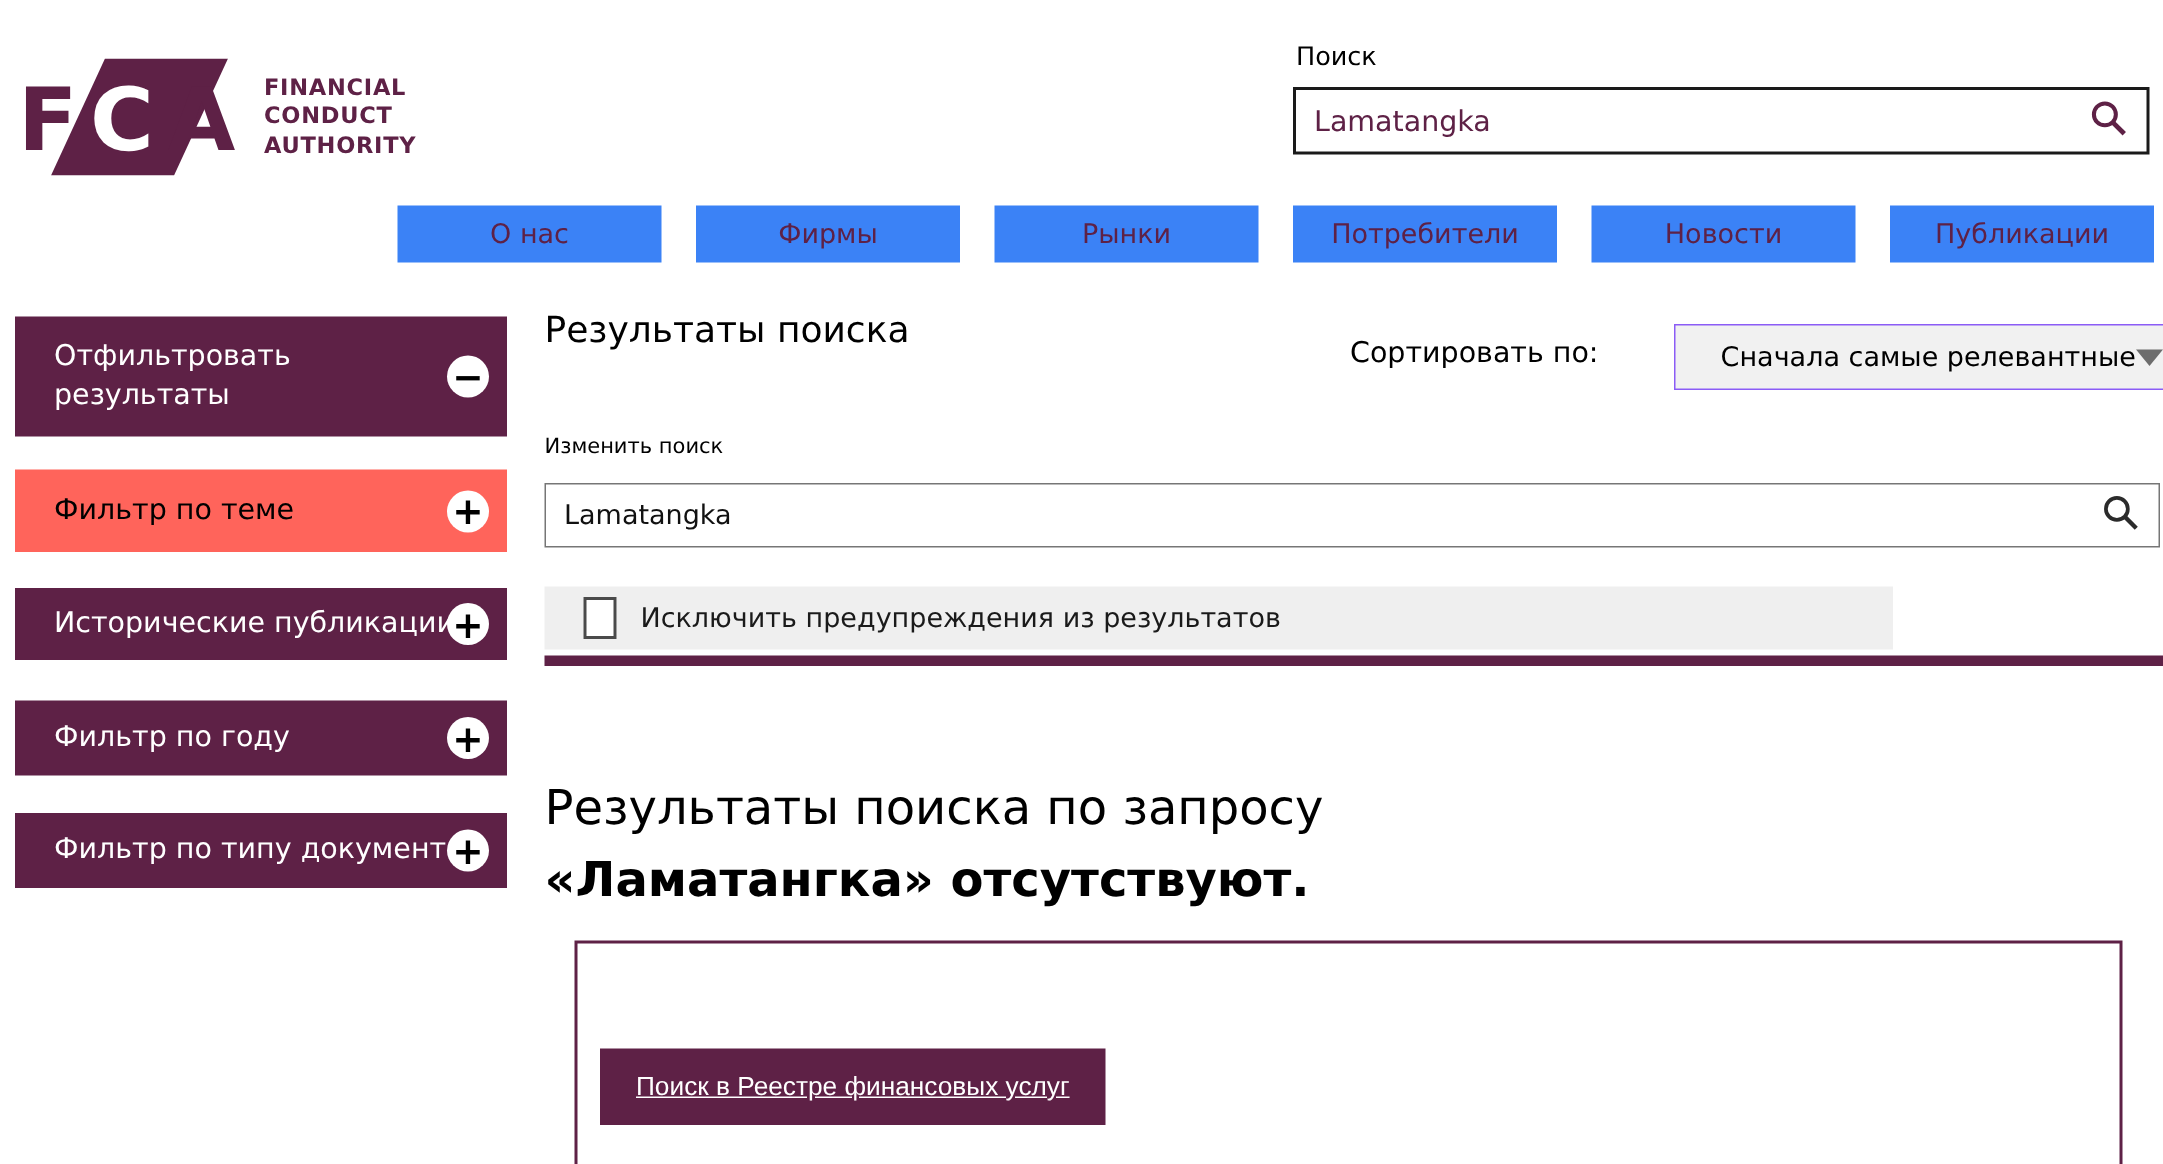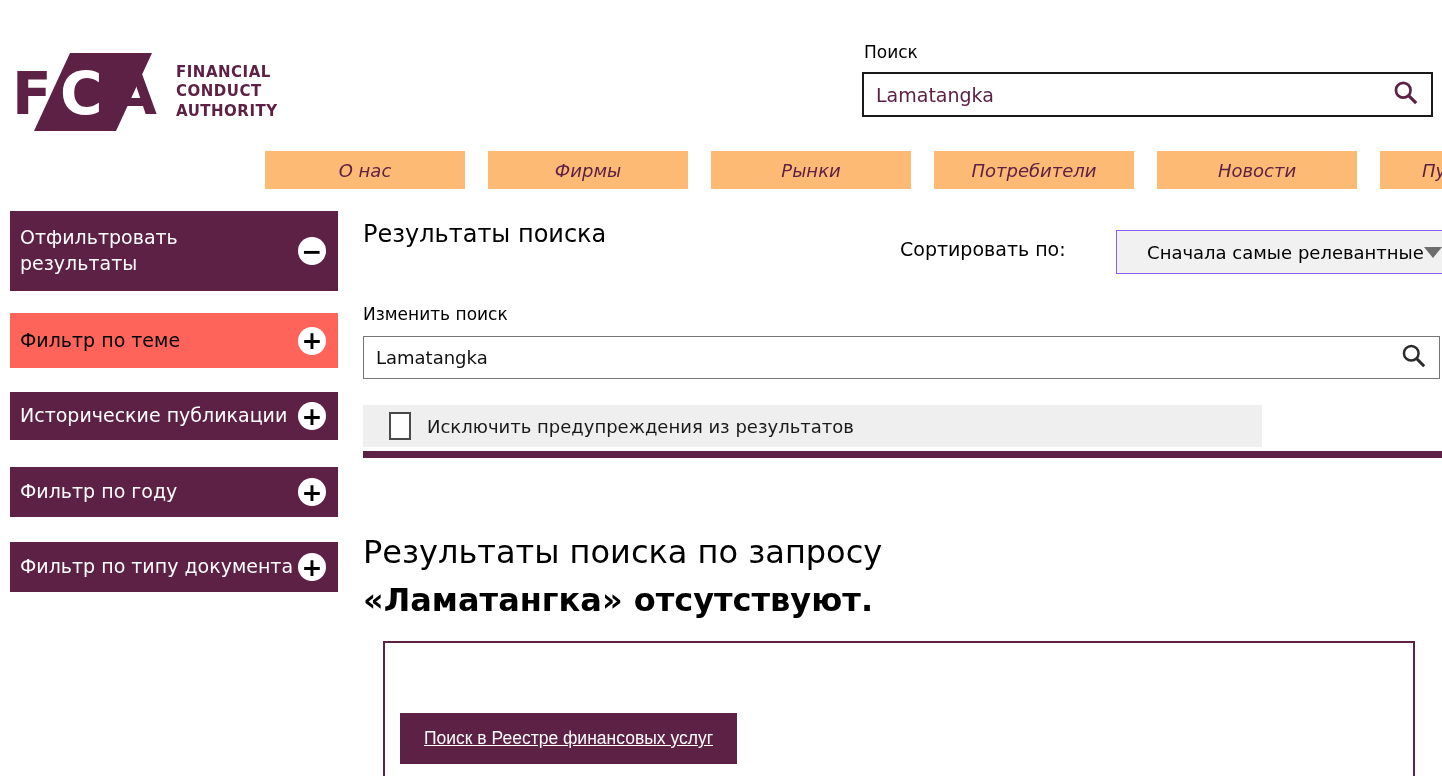--- a/index.html
+++ b/index.html
@@ -1,38 +1,38 @@
 <!DOCTYPE html>
 <html lang="ru"><head>
 <meta charset="utf-8">
 <style>
   * { margin:0; padding:0; box-sizing:border-box; }
   html,body { width:1442px; height:776px; background:#fff; overflow:hidden;
               font-family:"DejaVu Sans", sans-serif; color:#111; }
-  .abs { position:absolute;margin-top:14px; }
+  .abs { position:absolute; }
 
   
   .logo-wrap { left:12px; top:38px; width:340px; height:80px; display:flex; align-items:center; }
   .logo-mark { position:relative; width:152px; height:78px; flex:0 0 auto; }
   .logo-mark svg { display:block; }
   .logo-tagline { margin-left:12px; color:#5e2146; font-weight:bold; font-size:15px;
                   letter-spacing:0.5px; line-height:1.3; }
 
   .top-search-label { left:864px; top:28px; font-size:17px; color:#000; }
   .top-search-box { left:862px; top:58px; width:571px; height:45px; border:2px solid #1a1a1a;
                     background:#fff; display:flex; align-items:center; padding:0 12px; }
   .top-search-box input { flex:1; border:none; outline:none; font-size:19px; color:#5e2146;
                           font-family:"DejaVu Sans", sans-serif; background:transparent; }
   .nav-row { left:265px; top:137px; display:flex; gap:23px; }
-  .nav-btn { width:200px; height:38px; background:#fdba74; color:#5e2146; font-size:18px;
-             display:flex; align-items:center; justify-content:center; cursor:pointer;font-style:italic; }
+  .nav-btn { width:176px; height:38px; background:#3b82f6; color:#5e2146; font-size:18px;
+             display:flex; align-items:center; justify-content:center; cursor:pointer; }
 
   
   .side-item { left:10px; width:328px; color:#fff; background:#5e2146; display:flex;
-               align-items:center; padding:0 48px 0 10px; position:absolute; cursor:pointer;
+               align-items:center; padding:0 48px 0 26px; position:absolute; cursor:pointer;
                font-size:19px; line-height:1.35; }
   .side-item.coral { background:#ff645b; color:#000; }
   .circle-icon { position:absolute; right:12px; top:50%; transform:translateY(-50%);
                  width:28px; height:28px; border-radius:50%; background:#fff; color:#000;
                  display:flex; align-items:center; justify-content:center;
                  font-size:25px; font-weight:bold; line-height:1; }
   .item-1 { top:211px; height:80px; }
   .item-2 { top:313px; height:55px; }
   .item-3 { top:392px; height:48px; white-space:nowrap; overflow:hidden; padding-right:26px; }
   .item-4 { top:467px; height:50px; }
@@ -40,21 +40,21 @@
 
   
   .results-title { left:363px; top:206px; font-size:24px; color:#000; }
   .sort-label { left:900px; top:224px; font-size:19px; color:#000; }
   .sort-select { left:1116px; top:216px; width:357px; height:44px; background:#f1f1f1;
                  border:1px solid #8b5cf6; display:flex; align-items:center; justify-content:center;
                  gap:0; font-size:18px; color:#000; cursor:pointer; }
   .sort-caret { width:0; height:0; border-left:9px solid transparent; border-right:9px solid transparent;
                 border-top:11px solid #6d6d6d; }
 
-  .refine-label { left:363px; top:290px; font-size:17px; color:#000; }
+  .refine-label { left:363px; top:290px; font-size:14px; color:#000; }
   .refine-box { left:363px; top:322px; width:1077px; height:43px; border:1px solid #767676;
                 background:#fff; display:flex; align-items:center; padding:0 12px; }
   .refine-box input { flex:1; border:none; outline:none; font-size:18px; color:#111;
                       font-family:"DejaVu Sans", sans-serif; background:transparent; }
 
   .exclude-bar { left:363px; top:391px; width:899px; height:42px; background:#efefef;
                  display:flex; align-items:center; padding-left:26px; gap:16px; }
   .checkbox { width:22px; height:28px; background:#fff; border:2px solid #4a4a4a; cursor:pointer; }
   .exclude-label { font-size:18px; color:#1a1a1a; }
   .maroon-rule { left:363px; top:437px; width:1079px; height:7px; background:#5e2146; }

